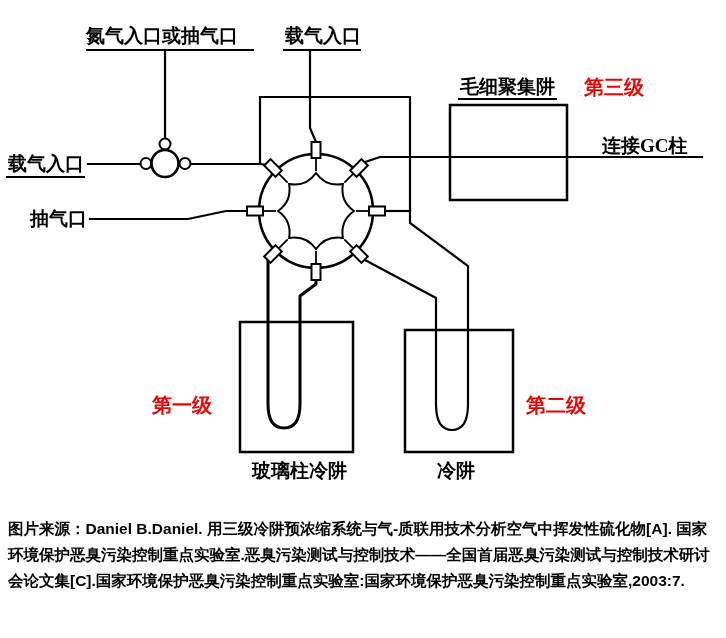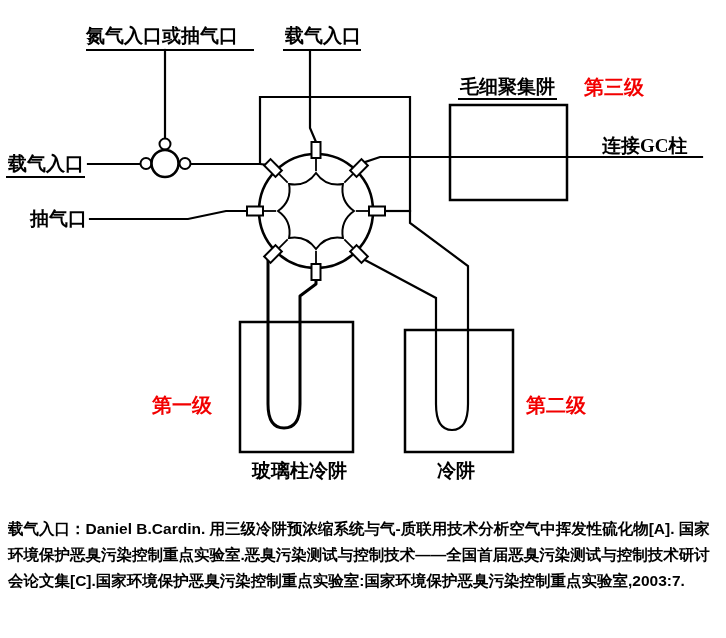--- a/index.html
+++ b/index.html
@@ -85,13 +85,13 @@
   <text class="lbl" x="460" y="93">毛细聚集阱</text>
   <text class="lbl" x="602" y="152">连接GC柱</text>
   <text class="lbl" x="252" y="477">玻璃柱冷阱</text>
   <text class="lbl" x="437" y="477">冷阱</text>
   <text class="lbl-stage" x="152" y="412" fill="#f20000">第一级</text>
   <text class="lbl-stage" x="526" y="412" fill="#f20000">第二级</text>
   <text class="lbl-stage" x="584" y="94" fill="#f20000">第三级</text>
 </svg>
 </div>
 
-<p class="caption">载气入口：Daniel B.Cardin. 用三级冷阱预浓缩系统与气-质联用技术分析空气中挥发性硫化物[A]. 国家环境保护恶臭污染控制重点实验室.恶臭污染测试与控制技术——全国首届恶臭污染测试与控制技术研讨会论文集[C].国家环境保护恶臭污染控制重点实验室:国家环境保护恶臭污染控制重点实验室,2003:7.</p>
+<p class="caption">图片来源：Daniel B.Daniel. 用三级冷阱预浓缩系统与气-质联用技术分析空气中挥发性硫化物[A]. 国家环境保护恶臭污染控制重点实验室.恶臭污染测试与控制技术——全国首届恶臭污染测试与控制技术研讨会论文集[C].国家环境保护恶臭污染控制重点实验室:国家环境保护恶臭污染控制重点实验室,2003:7.</p>
 
 </body></html>

